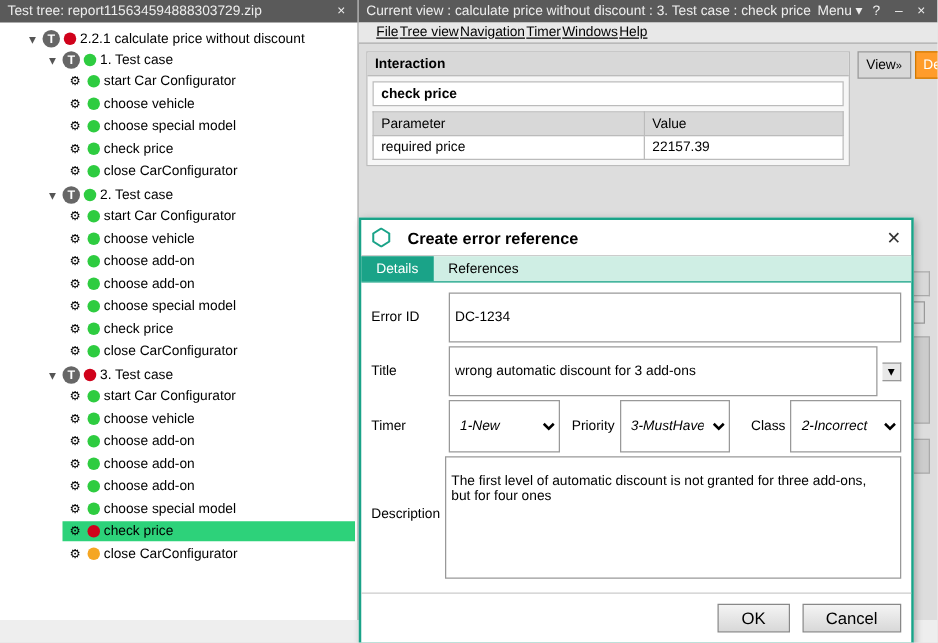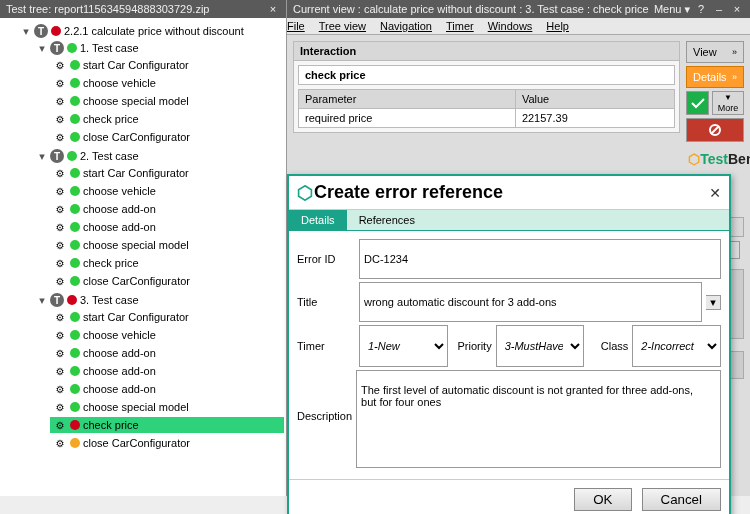--- a/index.html
+++ b/index.html
@@ -16,53 +16,53 @@
 .tree .sel{background:#2dd27a;}
 .ico{width:14px;height:14px;display:inline-flex;align-items:center;justify-content:center;font-size:10px;border-radius:50%;}
 .ico.t{background:#666;color:#fff;font-weight:bold;}
 .ico.dot{width:10px;height:10px;}
 .ico.gr{background:#2ecc40;}
 .ico.or{background:#f5a623;}
 .ico.rd{background:#d0021b;}
 .ico.ge{width:14px;height:14px;}
 .exp{width:10px;text-align:center;color:#555;cursor:pointer;}
 .right{flex:1;display:flex;flex-direction:column;background:#ddd;position:relative;}
-.menu-strip{background:#e8e8e8;border-bottom:1px solid #aaa;padding:2px 0;display:flex;gap:14px;}
+.menu-strip{background:#e8e8e8;border-bottom:1px solid #aaa;padding:2px 14px;display:flex;gap:1px;}
 .menu-strip span{text-decoration:underline;cursor:pointer;}
 .top-area{display:flex;gap:6px;padding:6px;}
 .center-col{flex:1;display:flex;flex-direction:column;gap:16px;}
 .card{background:#f6f6f6;border:1px solid #bbb;}
 .card-h{background:#d8d8d8;padding:3px 6px;font-weight:bold;border-bottom:1px solid #bbb;}
 .card-b{padding:4px;}
 .sub{background:#fff;border:1px solid #bbb;margin-bottom:4px;padding:3px 6px;font-weight:bold;}
 .tbl{width:100%;border-collapse:collapse;}
 .tbl th,.tbl td{border:1px solid #bbb;padding:3px 6px;text-align:left;background:#fff;font-weight:normal;}
 .tbl th{background:#d8d8d8;}
-.side-col{width:58px;display:flex;flex-direction:column;gap:3px;}
+.side-col{width:58px;display:flex;gap:3px;}
 .side-btn{height:20px;border:1px solid #999;display:flex;align-items:center;justify-content:space-between;padding:0 6px;cursor:pointer;background:linear-gradient(#f4f4f4,#dcdcdc);}
 .side-btn.det{background:#ff9c2b;color:#fff;border-color:#d07800;}
 .side-btn.view{background:#d8d8d8;}
 .side-btn .chev{font-size:9px;}
 .ok-row{display:flex;gap:3px;}
 .ok-btn{flex:1;height:22px;display:flex;align-items:center;justify-content:center;border:1px solid #999;cursor:pointer;}
 .ok-btn.g{background:#1cb04a;}
 .ok-btn.r{background:#c0392b;}
 .more-btn{flex:0 0 30px;background:#d8d8d8;font-size:9px;flex-direction:column;gap:1px;}
 .logo{text-align:right;padding:6px 2px;color:#1aa36a;font-weight:bold;font-size:14px;}
 .logo .o{color:#f5a623;}
 .defects-bar{display:flex;background:#b91c1c;border:4px solid #c2410c;justify-content:center;}
 .defects-bar .t1{flex:1;padding:3px 6px;border-right:1px solid #aaa;}
 .defects-bar .t2{width:140px;padding:3px 6px;text-align:center;cursor:pointer;}
 .def-tbl{width:100%;border-collapse:collapse;margin-top:6px;}
 .def-tbl th{background:#d8d8d8;border:1px solid #aaa;padding:3px 6px;text-align:left;font-weight:normal;}
 .show-row{display:flex;justify-content:flex-end;padding:4px;gap:6px;}
 .show-btn{border:1px solid #999;padding:2px 10px;background:#ddd;cursor:pointer;display:flex;align-items:center;gap:12px;}
 .modal{position:absolute;left:0;top:174px;width:440px;background:#fff;border:2px solid #1aa388;box-shadow:2px 2px 6px rgba(0,0,0,0.3);}
 .modal-h{display:flex;align-items:center;justify-content:space-between;padding:6px 8px;border-bottom:1px solid #ccc;}
-.modal-h .ttl{display:flex;align-items:center;gap:1px;font-size:18px;font-weight:bold;}
+.modal-h .ttl{display:flex;align-items:center;gap:13px;font-size:13px;font-weight:bold;}
 .hex{width:16px;height:16px;}
 .modal-x{cursor:pointer;font-size:14px;color:#333;}
 .tabs{display:flex;background:#cfeee4;border-bottom:1px solid #1aa388;}
 .tab{padding:4px 12px;cursor:pointer;}
 .tab.act{background:#1aa388;color:#fff;}
 .form{padding:8px;}
 .frow{display:flex;align-items:center;margin-bottom:3px;gap:4px;}
 .frow label{width:58px;}
 .frow input,.frow select,.frow textarea{border:1px solid #999;padding:13px 4px;font:inherit;background:#fff;}
 .frow input.wide{flex:1;}

